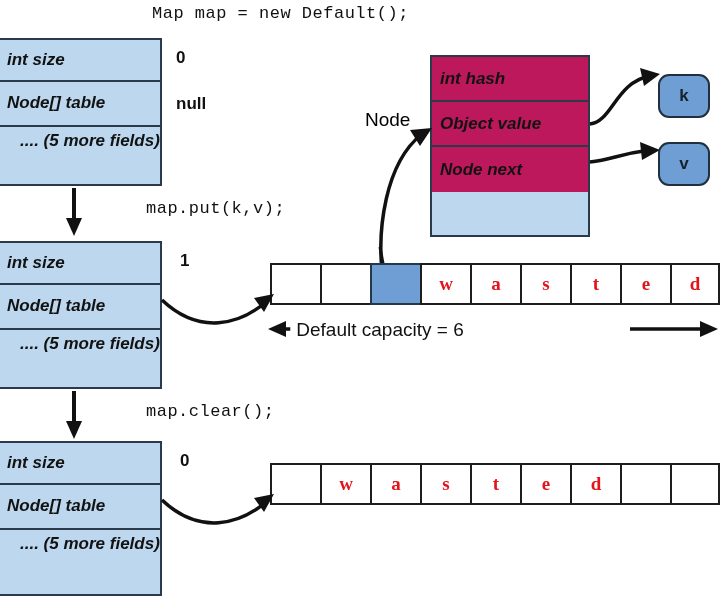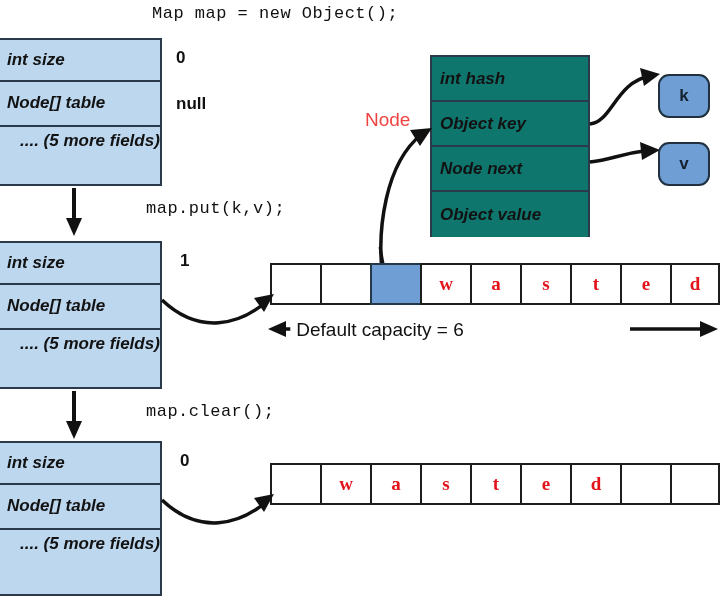--- a/index.html
+++ b/index.html
@@ -39,21 +39,21 @@
 
   
   .node-struct{
     box-sizing:border-box;
     border:2px solid #2b3a4a;
     background:#bcd7ee;
   }
   .node-struct .row{
     box-sizing:border-box;
     border-bottom:2px solid #2b3a4a;
-    background:#0f766e;
+    background:#be185d;
     font-style:italic;font-weight:600;font-size:17px;color:#121212;
     height:45px;display:flex;align-items:center;padding-left:8px;
   }
   .node-struct .row:last-child{border-bottom:none;}
 
   
   .kv{
     box-sizing:border-box;
     width:52px;height:44px;border-radius:11px;
     border:2px solid #20303f;background:#6f9ed4;
@@ -71,29 +71,29 @@
     background:#ffffff;
     display:flex;align-items:center;justify-content:center;
     font-size:19px;font-weight:700;color:#e3141b;
     font-family:"Liberation Serif",serif;
   }
   .cell:last-child{border-right-width:2px;}
   .cell.filled{background:#6f9ed4;border-color:#24384a;}
 
   
   .value{font-size:17px;font-weight:700;color:#111;}
-  .plain{font-size:19px;color:#ef4444;}
+  .plain{font-size:19px;color:#000000;}
   .capacity{font-size:19px;color:#111;white-space:nowrap;}
 
   svg{overflow:visible;}
 </style>
 </head>
 <body>
 
-<div class="abs code" style="left:152px;top:4px;">Map map = new Object();</div>
+<div class="abs code" style="left:152px;top:4px;">Map map = new Default();</div>
 
 <div class="abs struct" style="left:-2px;top:38px;width:164px;height:148px;">
   <div class="row" style="height:42px;">int size</div>
   <div class="row" style="height:45px;">Node[] table</div>
   <div class="row tall" style="height:57px;">
     <span>.... (5 more fields)</span>
   </div>
 </div>
 <div class="abs value" style="left:176px;top:48px;">0</div>
 <div class="abs value" style="left:176px;top:94px;">null</div>
@@ -127,23 +127,22 @@
   <div class="row tall" style="height:64px;">
     <span>.... (5 more fields)</span>
   </div>
 </div>
 <div class="abs value" style="left:180px;top:451px;">0</div>
 
 <div class="abs plain" style="left:365px;top:109px;">Node</div>
 
 <div class="abs node-struct" style="left:430px;top:55px;width:160px;height:182px;">
   <div class="row">int hash</div>
-  <div class="row">Object key</div>
+  <div class="row">Object value</div>
   <div class="row">Node next</div>
-  <div class="row">Object value</div>
 </div>
 
 <div class="abs kv" style="left:658px;top:74px;">
   <span>k</span>
 </div>
 <svg class="abs" style="left:588px;top:62px;" width="80" height="70">
   <path d="M2,62 C24,60 28,20 62,14" stroke="#111" stroke-width="3.5" fill="none"></path>
   <polygon points="72,12 52,6 56,24" fill="#111"></polygon>
 </svg>
 

